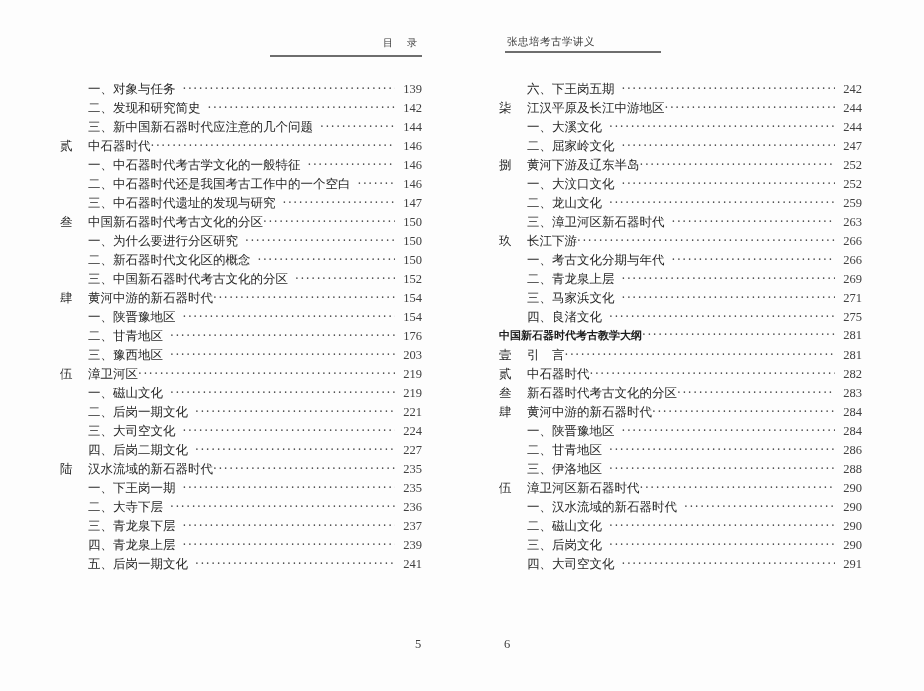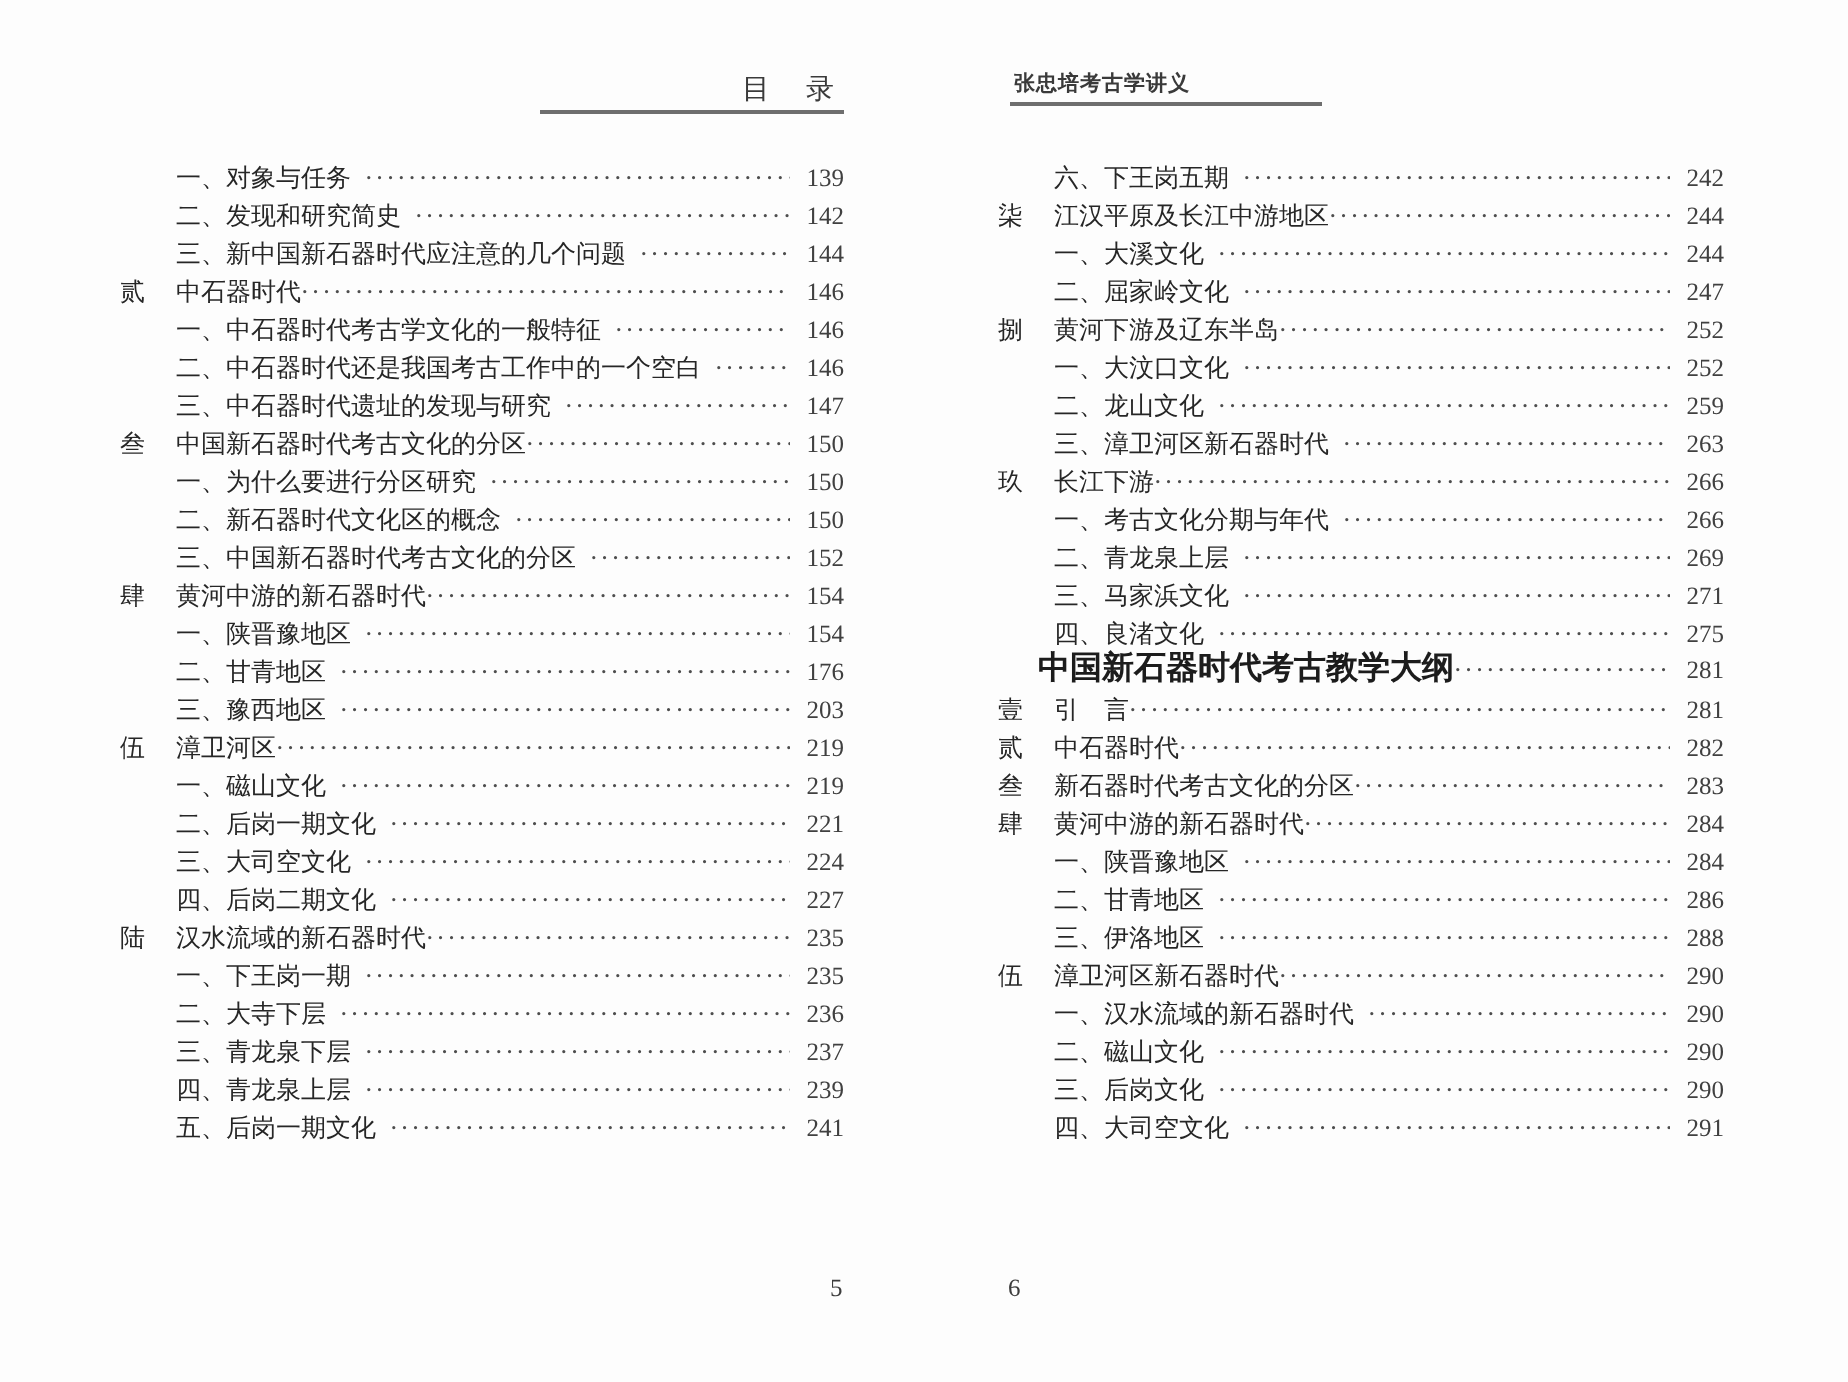--- a/index.html
+++ b/index.html
@@ -24,29 +24,29 @@
   #right-page { left: 499px; width: 363px; }
 
   
   .running-head {
     position: absolute;
     color: #3a3a3a;
   }
   #left-page .running-head {
     top: 36px;
     right: 3px;
-    font-size: 14px;
+    font-size: 10px;
     letter-spacing: 2px;
     font-family: "DejaVu Serif", "Liberation Serif", serif;
   }
   #right-page .running-head {
     top: 35px;
     left: 8px;
     font-size: 10.5px;
-    font-weight: 700;
+    font-weight: 400;
     letter-spacing: 0.5px;
     font-family: "DejaVu Sans", "Liberation Sans", sans-serif;
   }
   .head-rule {
     position: absolute;
     height: 2px;
     background: #6e6e6e;
   }
   #left-page .head-rule  { top: 55px; left: 210px; width: 152px; }
   #right-page .head-rule { top: 51px; left: 6px;   width: 156px; }
@@ -81,23 +81,22 @@
     white-space: nowrap;
     color: #4d4d4d;
     font-size: 12px;
     letter-spacing: 1.6px;
     margin-right: 3px;
   }
   .entry.sub .dots { margin-left: 7px; }
   .entry.part .title {
     font-weight: 700;
     font-family: Liberation Mono, monospace;
-    font-size: 16px;
+    font-size: 11px;
     color: #1c1c1c;
-    margin-left: 20px;
   }
   .entry .pageno {
     flex: none;
     min-width: 24px;
     text-align: right;
     font-family: "Liberation Serif", "DejaVu Serif", serif;
     font-size: 12.5px;
     color: #404040;
   }
 

